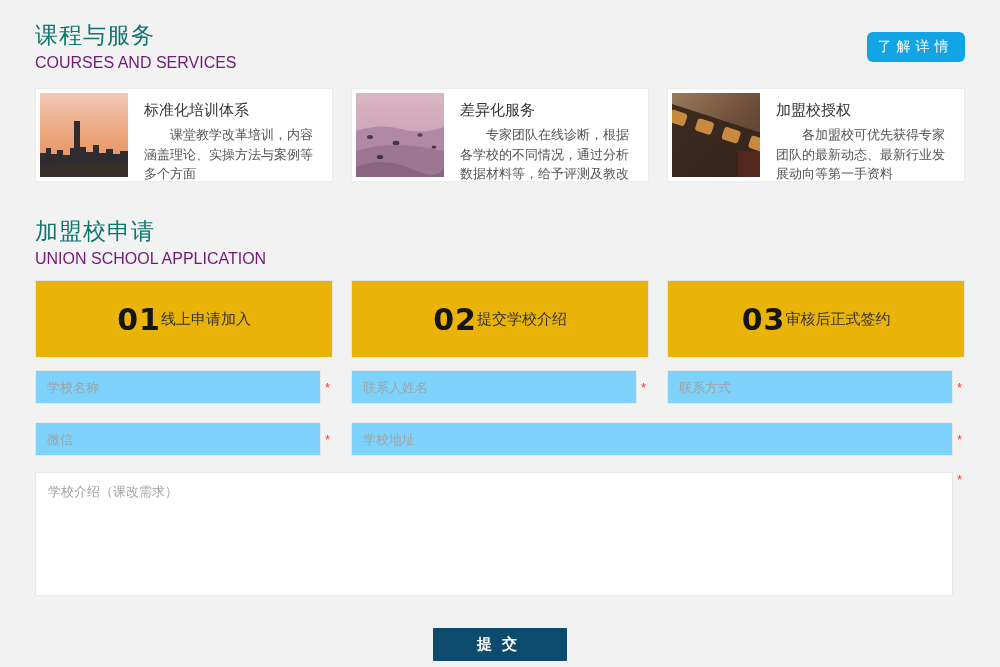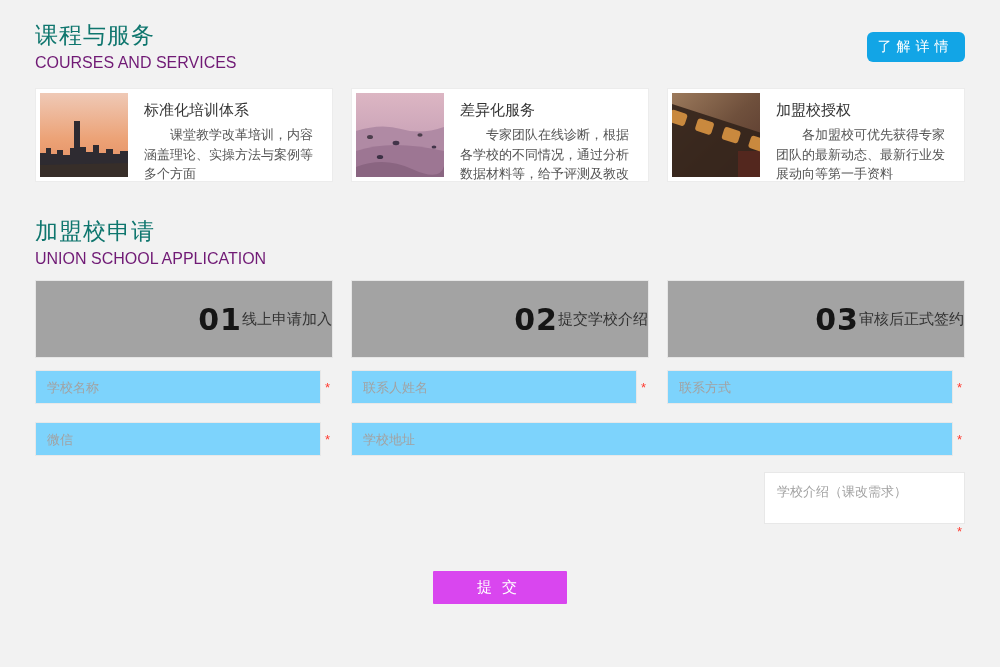--- a/index.html
+++ b/index.html
@@ -36,54 +36,54 @@
   }
   .card-img { width: 88px; height: 84px; flex-shrink: 0; display: block; }
   .card-text { padding: 2px 12px 0 16px; }
   .card-title { margin: 6px 0 5px; font-size: 15px; font-weight: 400; color: #333; }
   .card-desc { margin: 0; font-size: 13px; color: #555; line-height: 1.5; text-indent: 2em; }
 
   
   .section2 { margin-top: 34px; }
   .steps { margin-top: 12px; display: flex; gap: 18px; }
   .step {
-    flex: 1; height: 78px; background: #a3a3a3; border: 1px solid #e6e6e6;
-    display: flex; align-items: center; justify-content: flex-end; 
+    flex: 1; height: 78px; background: #eab308; border: 1px solid #e6e6e6;
+    display: flex; align-items: center; justify-content: center; 
   }
   .step-number { font-size: 30px; font-weight: bold; color: #151515; font-family: "DejaVu Sans", sans-serif; letter-spacing: 1px; }
   .step-label { font-size: 15px; color: #333; }
 
   
   .form-grid { margin-top: 12px; display: grid; grid-template-columns: 1fr 1fr 1fr; column-gap: 18px; row-gap: 18px; }
   .field { display: flex; align-items: center; }
   .field-wide { grid-column: 2 / 4; }
   .field input {
     flex: 1; min-width: 0; height: 34px;
     border: 1px solid #e8e8e8; background: #7dd3fc;
     padding: 0 11px; font-size: 13px; color: #333;
     font-family: inherit; outline: none;
   }
   .req { color: #ff3b30; font-size: 13px; margin-left: 4px; width: 8px; flex-shrink: 0; }
   ::placeholder { color: #a2a2a2; opacity: 1; }
 
-  .textarea-row { margin-top: 16px; display: flex; align-items: flex-end; flex-direction: column; }
+  .textarea-row { margin-top: 16px; display: flex; align-items: flex-start; }
   .textarea-row textarea {
     flex: 1; height: 124px; resize: none;
     border: 1px solid #e8e8e8; background: #fff;
     padding: 10px 12px; font-size: 13px; color: #333;
     font-family: inherit; outline: none;
   }
 
   .submit-row { margin-top: 32px; text-align: center; }
   .submit-btn {
     width: 134px; height: 33px;
-    background: #d946ef; color: #fff;
+    background: #0c4a6e; color: #fff;
     border: none; border-radius: 1px;
     font-size: 15px; letter-spacing: 10px; padding-left: 10px;
-    font-family: inherit; cursor: pointer;
+    font-family: inherit; cursor: pointer; font-weight: bold;
   }
 </style>
 </head>
 <body>
 
 <div class="container">
 
   <div class="sec-header">
     <h1 class="sec-title">课程与服务</h1>
     <p class="sec-subtitle">COURSES AND SERVICES</p>

